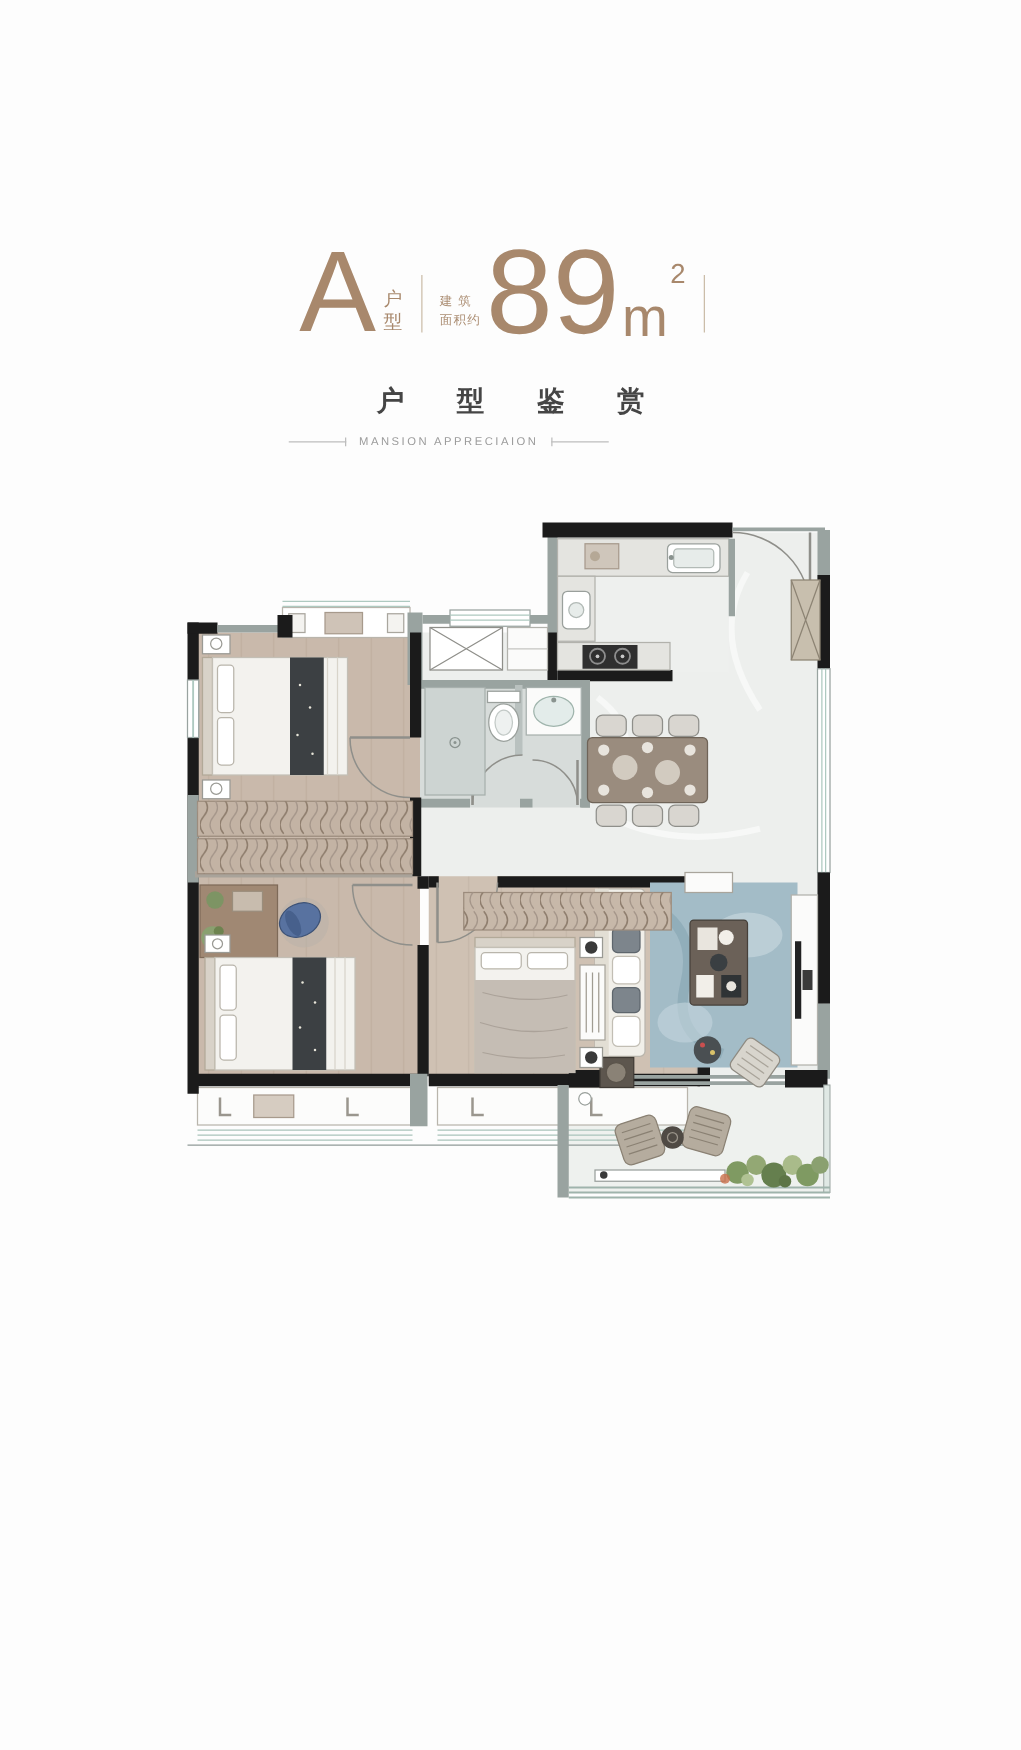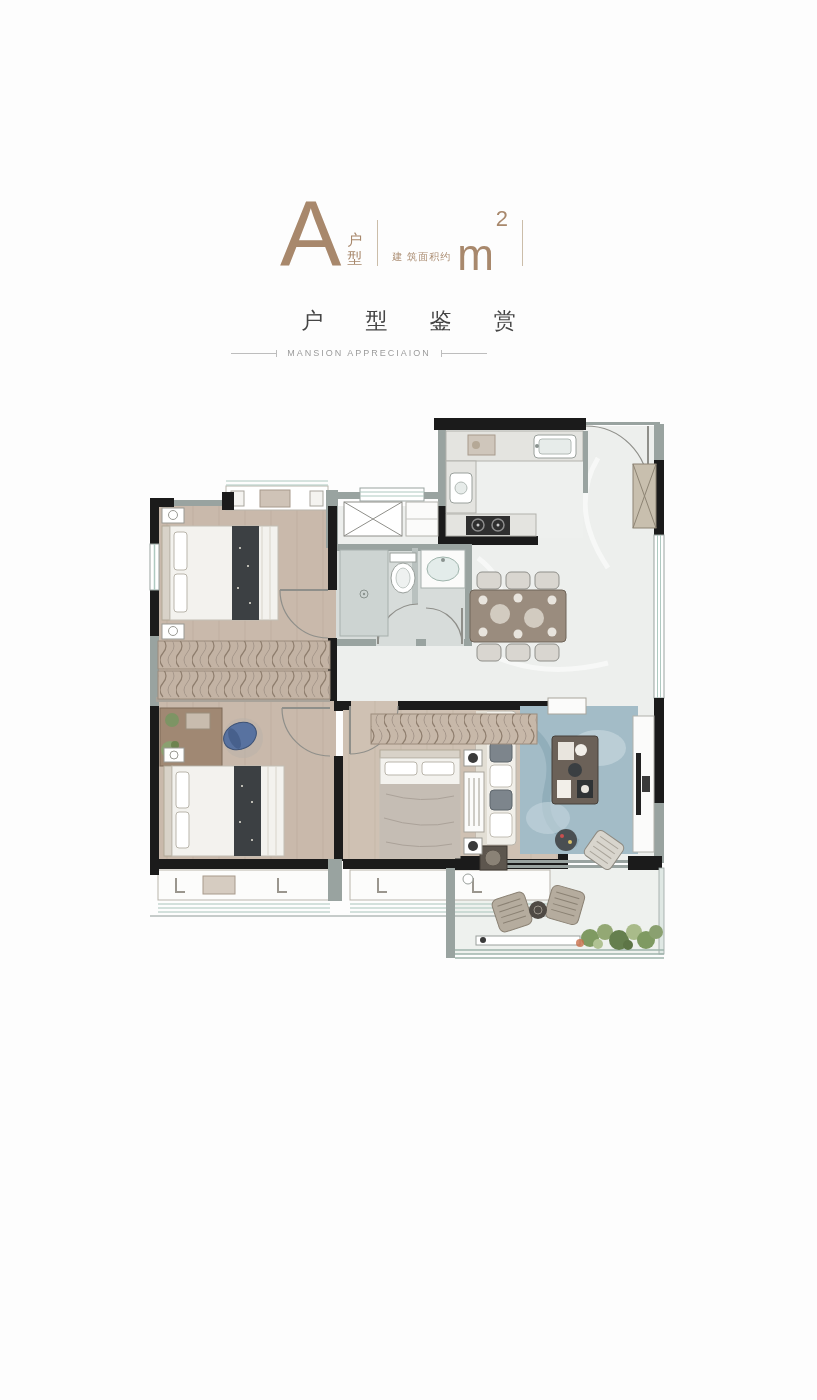--- a/index.html
+++ b/index.html
@@ -11,30 +11,30 @@
   }
   
   .hdr{
     position:absolute;left:0;top:182px;width:817px;height:90px;
     display:flex;justify-content:center;align-items:flex-end;
     color:#a8886c;
   }
   .hdr .unit-letter{font-size:92px;line-height:.82;font-weight:400;letter-spacing:0;}
   .hdr .unit-label{display:flex;flex-direction:column;font-size:15px;line-height:1.25;margin:0 0 4px 6px;letter-spacing:1px;}
   .vdiv{width:1px;height:46px;background:#cbbda9;margin:0 14px 6px 14px;}
-  .hdr .area-prefix{display:flex;flex-direction:row;font-size:10px;line-height:1.5;margin:0 4px 8px 0;color:#ab8d72;}
+  .hdr .area-prefix{display:flex;flex-direction:column;font-size:10px;line-height:1.5;margin:0 4px 8px 0;color:#ab8d72;}
   .hdr .area-prefix i{font-style:normal;letter-spacing:1px;}
   .hdr .area-value{font-size:96px;line-height:.78;font-weight:400;}
   .hdr .area-unit{font-size:44px;line-height:.8;margin-left:2px;}
   .hdr .area-exp{font-size:22px;line-height:1;margin:0 0 42px 2px;}
   .hdr .layout-text{font-size:28px;line-height:1;margin-bottom:10px;letter-spacing:3px;font-weight:600;}
   
   .sec-title{
     position:absolute;left:0;top:306px;width:817px;text-align:center;
-    font-size:22px;letter-spacing:18px;color:#454545;font-weight:400;text-indent:18px;
+    font-size:22px;letter-spacing:18px;color:#454545;font-weight:700;text-indent:18px;
   }
   .sec-sub{
     position:absolute;left:0;top:346px;width:718px;height:14px;
     display:flex;justify-content:center;align-items:center;gap:10px;
   }
   .sec-sub .dline{position:relative;width:46px;height:1px;background:#bdbdbd;}
   .sec-sub .dline .tick{position:absolute;top:-3px;width:1px;height:7px;background:#bdbdbd;}
   .sec-sub .dline.l .tick{right:0;}
   .sec-sub .dline.r .tick{left:0;}
   .sec-sub .sub-text{font-size:9px;letter-spacing:2px;color:#9b9b9b;}
@@ -49,20 +49,21 @@
   <span class="unit-letter">A</span>
   <span class="unit-label">
     <i style="font-style:normal">户</i>
     <i style="font-style:normal">型</i>
   </span>
   <span class="vdiv"></span>
   <span class="area-prefix">
     <i>建 筑</i>
     <i>面积约</i>
   </span>
+  <span class="area-value">89</span>
   <span class="area-unit">m</span>
   <span class="area-exp">2</span>
   <span class="vdiv"></span>
 </div>
 
 <div class="sec-title" style="color: rgb(69, 69, 69);">户 型 鉴 赏</div>
 <div class="sec-sub">
   <span class="dline l">
       <span class="tick"></span>
     </span>

